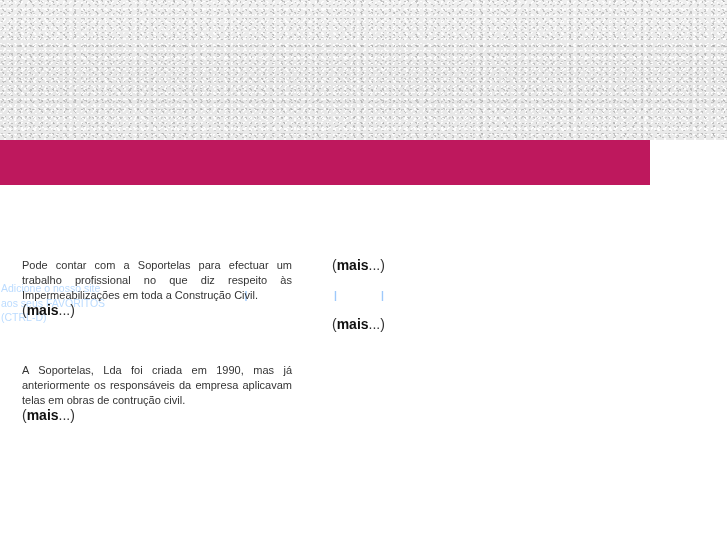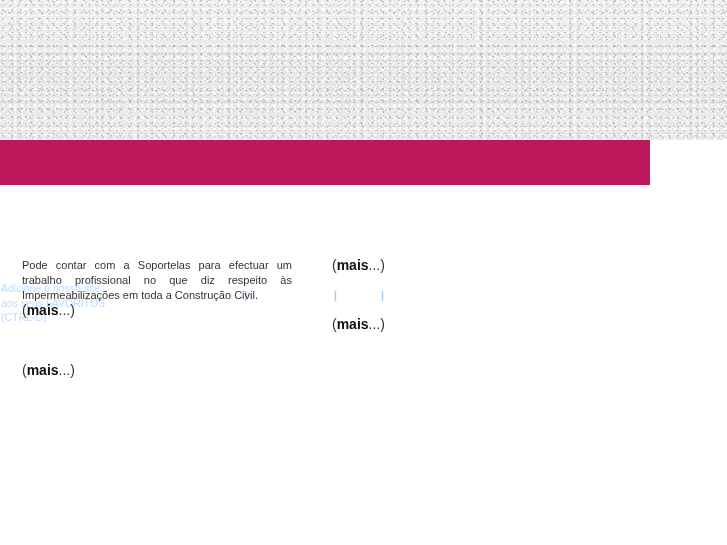--- a/index.html
+++ b/index.html
@@ -161,20 +161,21 @@
   <div class="content">
 
     <div class="col-left">
 
       <div class="block">
         <p class="para">Pode contar com a Soportelas para efectuar um trabalho profissional no que diz respeito às Impermeabilizações em toda a Construção Civil.</p>
         <div class="more"><span>(</span><b>mais</b><span>...)</span></div>
       </div>
 
       <div class="block">
+        <p class="para">A Soportelas, Lda foi criada em 1990, mas já anteriormente os responsáveis da empresa aplicavam telas em obras de contrução civil.</p>
         <div class="more"><span>(</span><b>mais</b><span>...)</span></div>
       </div>
 
     </div>
 
     <div class="col-right">
 
       <div class="block right-first">
         <div class="more"><span>(</span><b>mais</b><span>...)</span></div>
       </div>

